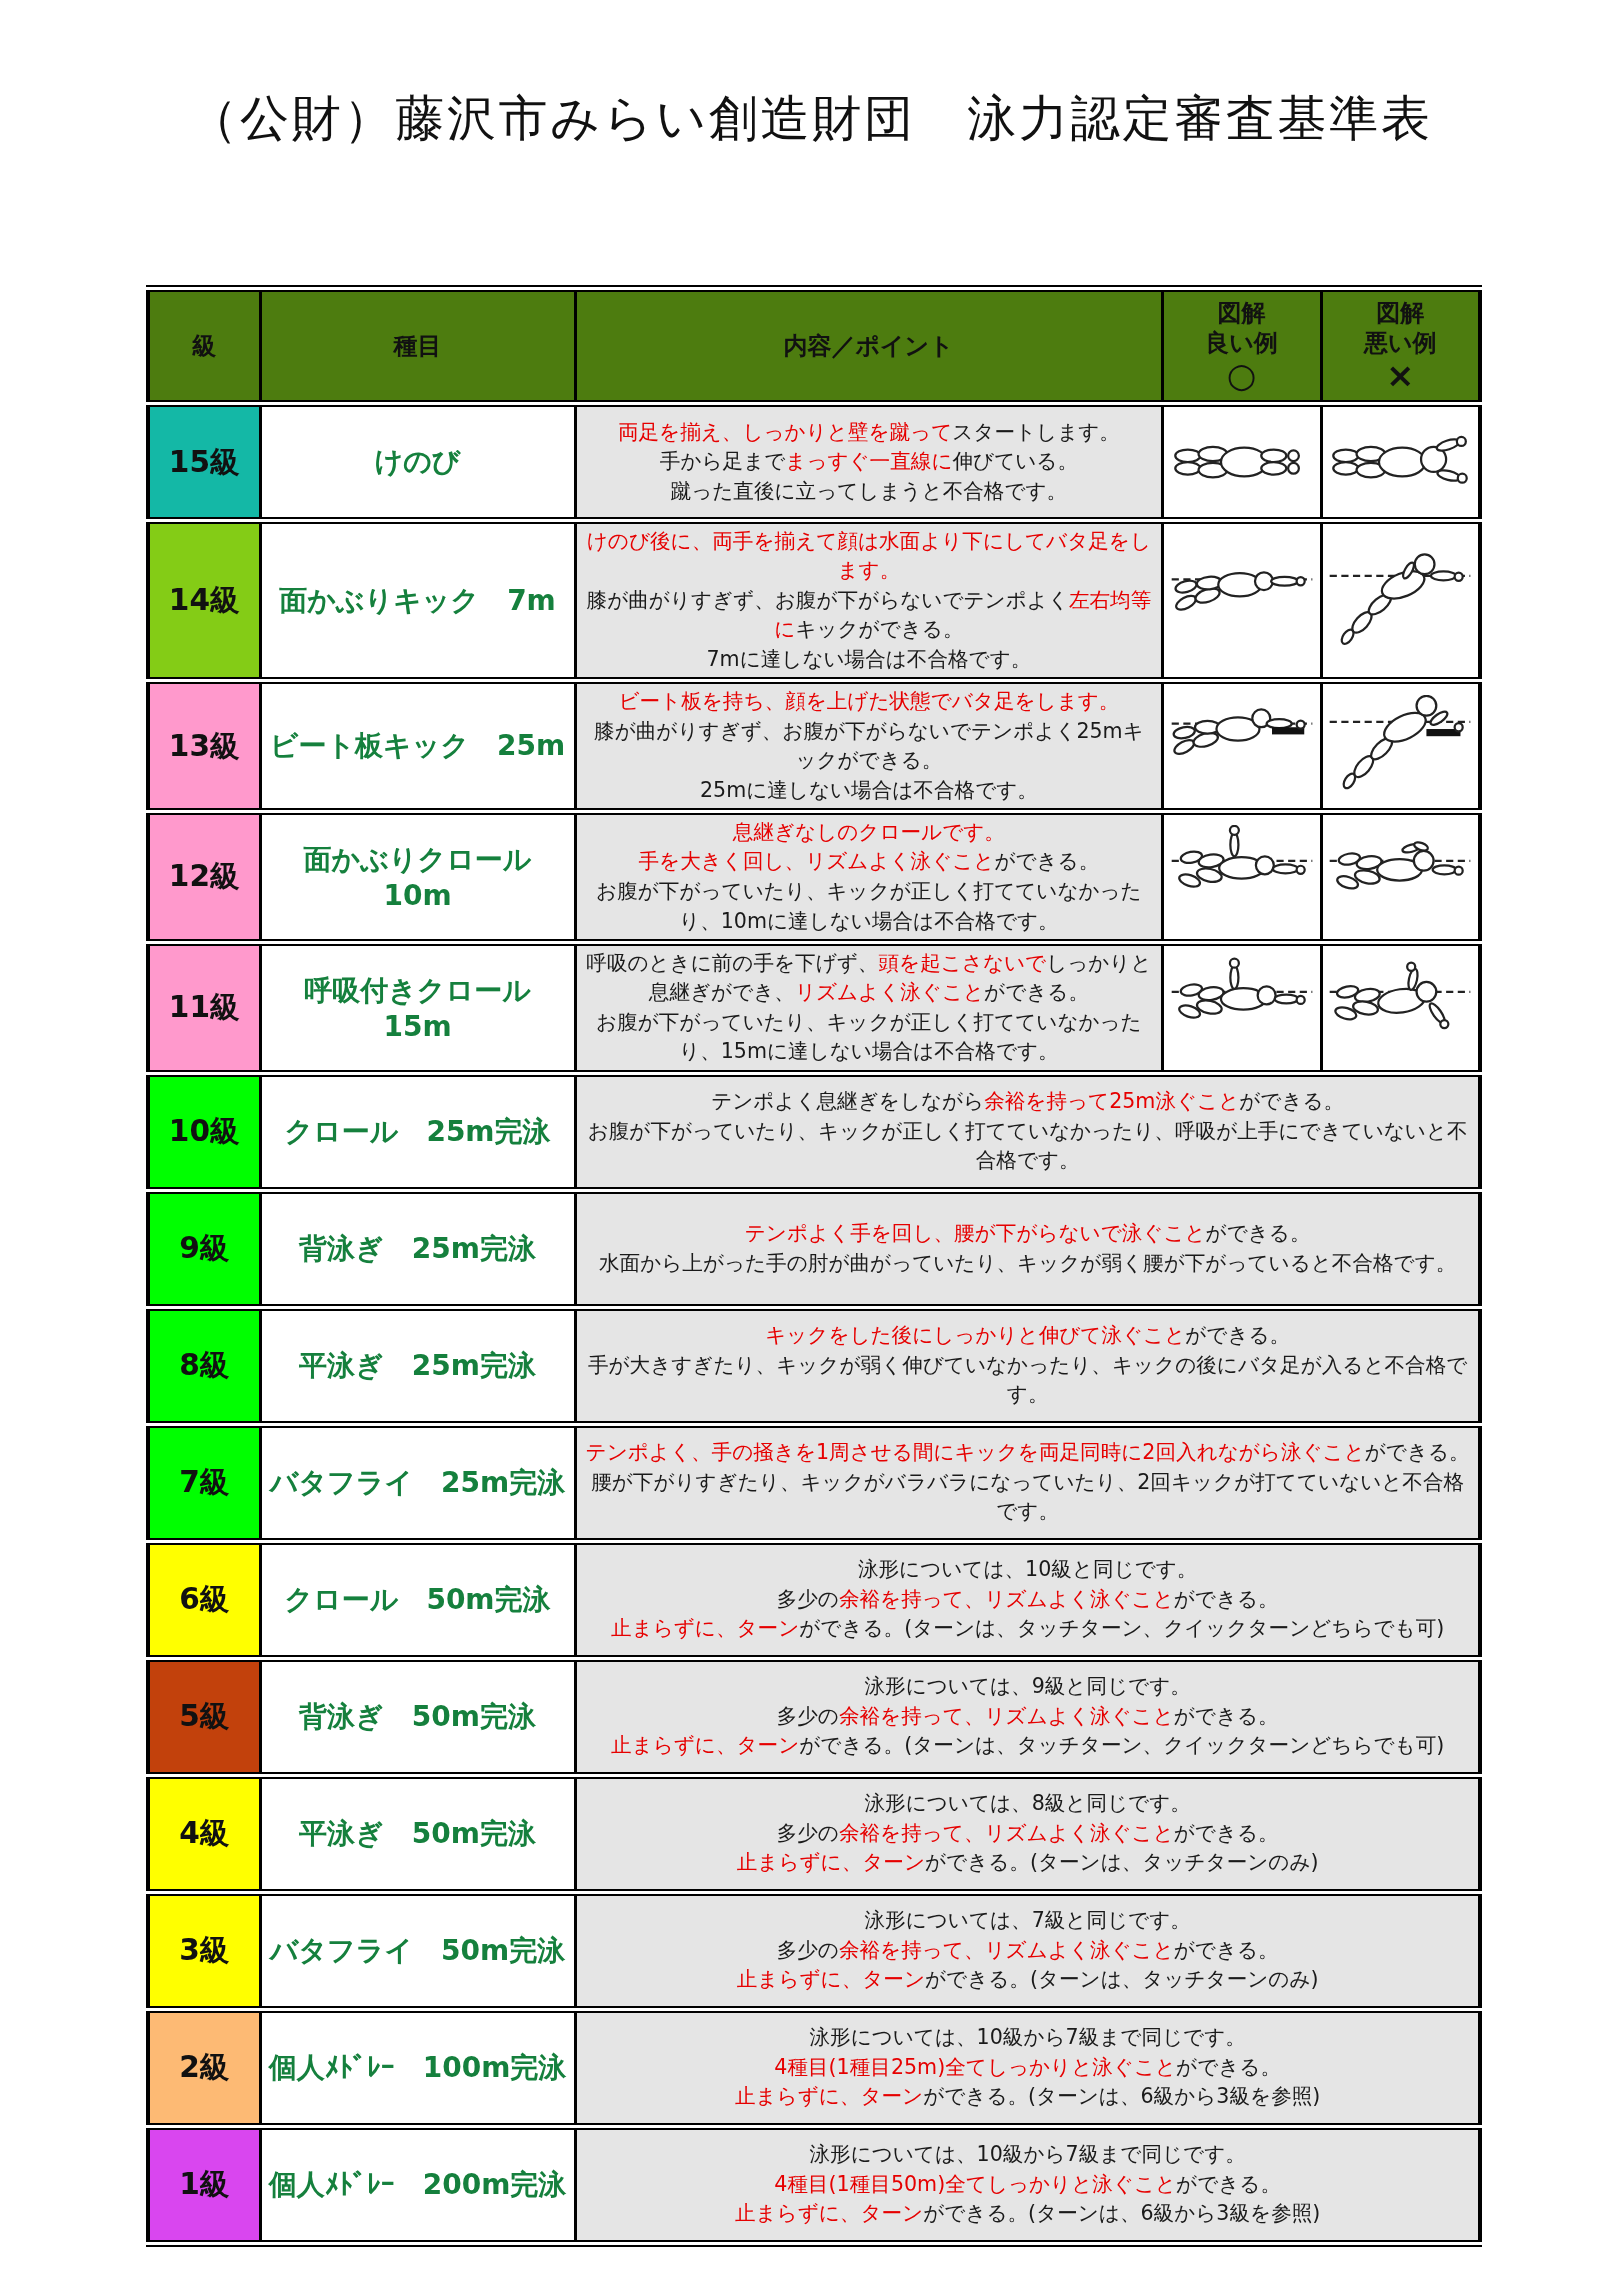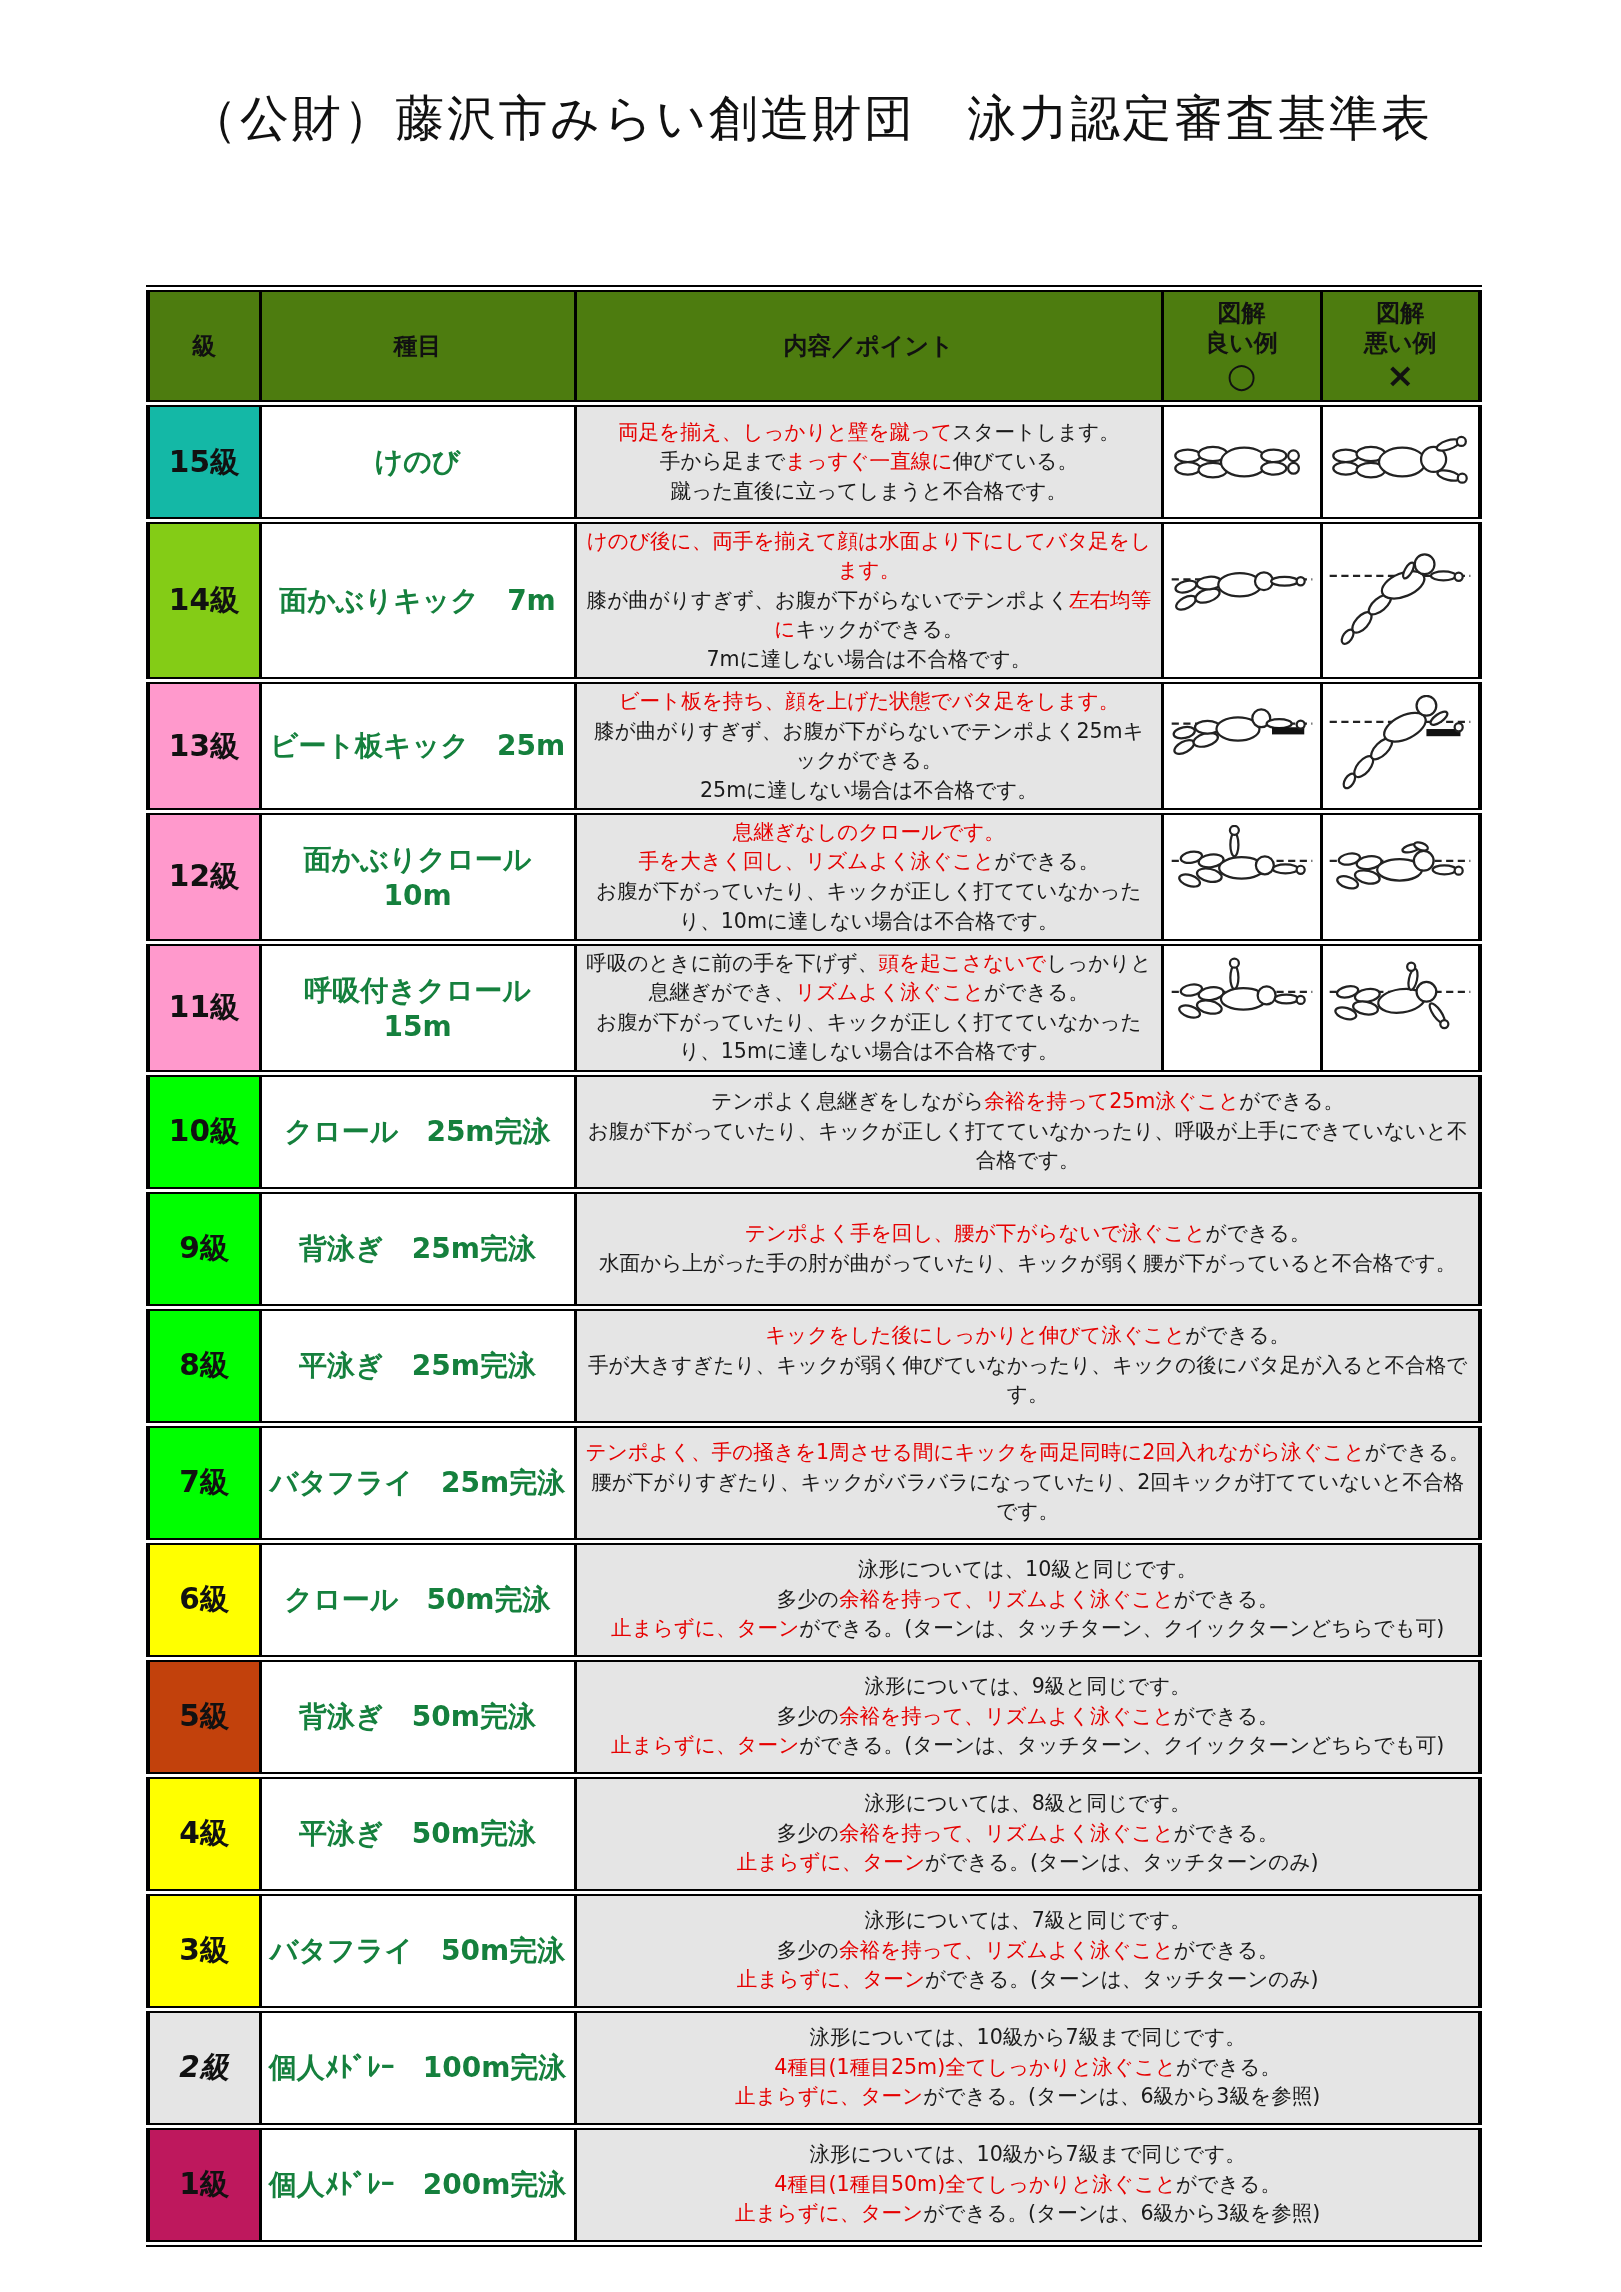--- a/index.html
+++ b/index.html
@@ -322,30 +322,30 @@
         <tr>
           <td class="level-cell" style="background: rgb(255, 255, 0);">3級</td>
           <td class="event-cell">バタフライ　50m完泳</td>
           <td class="content-cell" colspan="3">
             <div class="line"><span class="seg-k">泳形については、7級と同じです。</span></div>
             <div class="line"><span class="seg-k">多少の</span><span class="seg-r">余裕を持って、リズムよく泳ぐこと</span><span class="seg-k">ができる。</span></div>
             <div class="line"><span class="seg-r">止まらずに、ターン</span><span class="seg-k">ができる。(ターンは、タッチターンのみ)</span></div>
           </td>
         </tr>
         <tr>
-          <td class="level-cell" style="background: #e5e5e5; font-style: italic;">2級</td>
+          <td class="level-cell" style="background: #fdba74;">2級</td>
           <td class="event-cell">個人ﾒﾄﾞﾚｰ　100m完泳</td>
           <td class="content-cell" colspan="3">
             <div class="line"><span class="seg-k">泳形については、10級から7級まで同じです。</span></div>
             <div class="line"><span class="seg-r">4種目(1種目25m)全てしっかりと泳ぐこと</span><span class="seg-k">ができる。</span></div>
             <div class="line"><span class="seg-r">止まらずに、ターン</span><span class="seg-k">ができる。(ターンは、6級から3級を参照)</span></div>
           </td>
         </tr>
         <tr>
-          <td class="level-cell" style="background: #be185d;">1級</td>
+          <td class="level-cell" style="background: #d946ef;">1級</td>
           <td class="event-cell">個人ﾒﾄﾞﾚｰ　200m完泳</td>
           <td class="content-cell" colspan="3">
             <div class="line"><span class="seg-k">泳形については、10級から7級まで同じです。</span></div>
             <div class="line"><span class="seg-r">4種目(1種目50m)全てしっかりと泳ぐこと</span><span class="seg-k">ができる。</span></div>
             <div class="line"><span class="seg-r">止まらずに、ターン</span><span class="seg-k">ができる。(ターンは、6級から3級を参照)</span></div>
           </td>
         </tr>
       </tbody>
   </table>
 </div>

